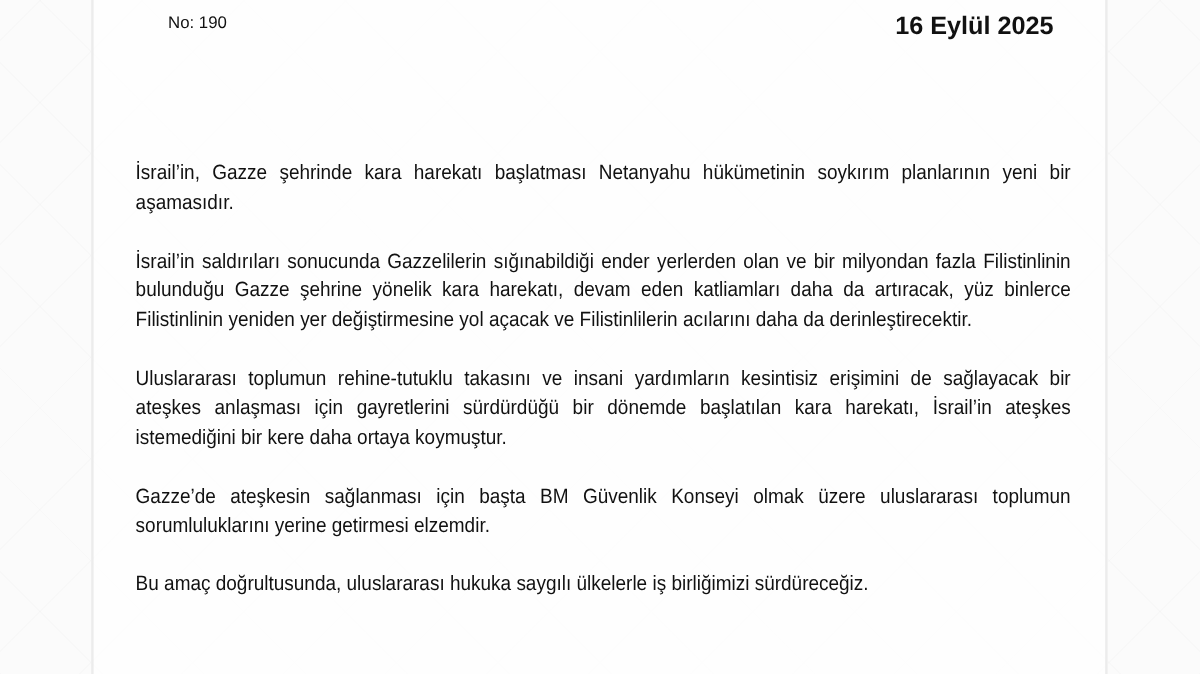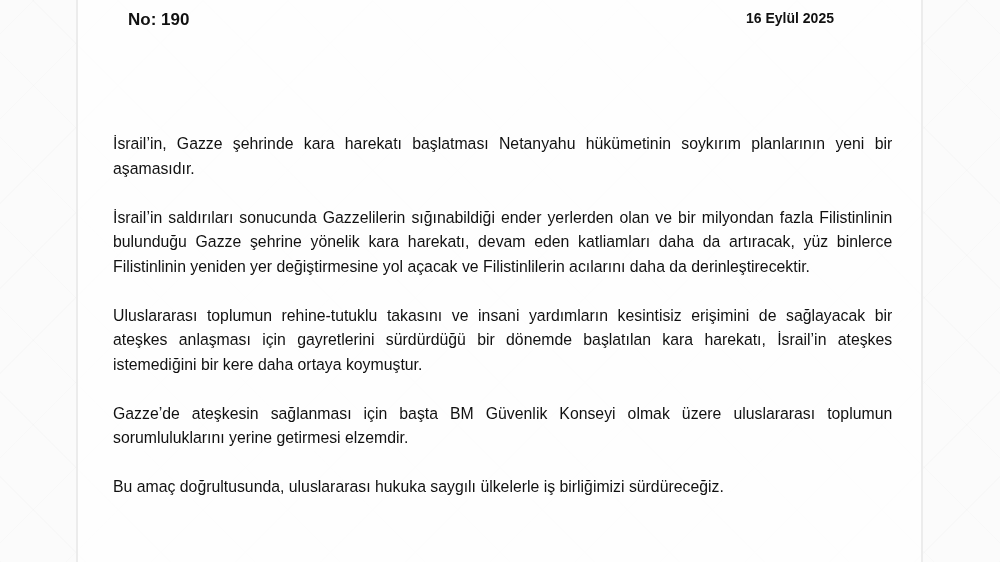--- a/index.html
+++ b/index.html
@@ -17,26 +17,26 @@
       repeating-linear-gradient(-45deg, rgba(0,0,0,0.012) 0 1px, transparent 1px 60px);
   }
   .page {
     position:absolute; left:76px; top:0; width:847px; height:562px;
     background:rgba(255,255,255,0.75);
     border-left:2px solid #ececec;
     border-right:2px solid #ececec;
     box-sizing:border-box;
   }
   .header-no {
-    position:absolute; left:128px; top:10px;
-    font-weight:bold; font-size:17px;
+    position:absolute; left:140px; top:10px;
+    font-weight:normal; font-size:14px;
   }
   .header-date {
     position:absolute; left:746px; top:10px;
-    font-weight:bold; font-size:14px;
+    font-weight:bold; font-size:21px;
   }
   .body-text {
     position:absolute; left:113px; top:131px; width:779px;
     font-size:17.2px; line-height:24.5px;
     text-align:justify;
     transform:scaleX(0.92); transform-origin:left top;
   }
   .body-text p { margin:0 0 24.5px 0; width:847px; }
 </style>
 </head>

